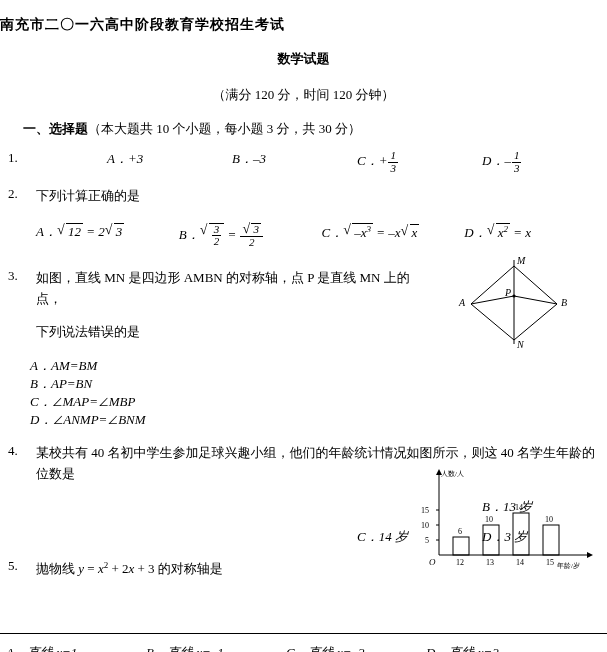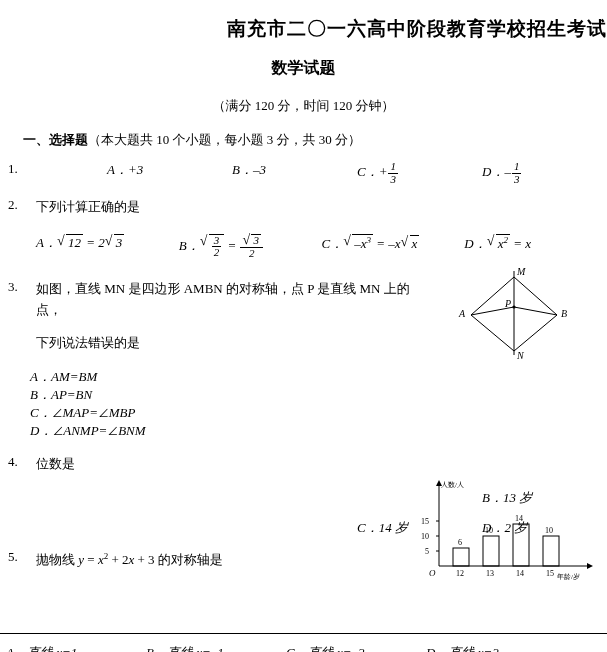--- a/index.html
+++ b/index.html
@@ -6,32 +6,32 @@
   body {
     width:607px; height:652px;
     background:#ffffff;
     font-family:"Liberation Serif", serif;
     color:#000;
     overflow:hidden;
   }
   .page { position:relative; width:607px; height:652px; padding:0; box-sizing:border-box; }
 
   .title {
-    text-align:right;
+    text-align:left;
     font-family:"Liberation Sans", sans-serif;
     font-weight:bold;
-    font-size:19px;
+    font-size:14px;
     letter-spacing:1px;
     margin-top:16px;
   }
   .subtitle {
     text-align:center;
     font-family:"Liberation Sans", sans-serif;
     font-weight:bold;
-    font-size:16px;
+    font-size:13px;
     margin-top:16px;
   }
   .scoreline {
     text-align:center;
     font-size:13px;
     margin-top:18px;
   }
   .sectionhead {
     font-size:13px;
     font-weight:bold;
@@ -171,20 +171,21 @@
         <div class="opt" style="width:160px;">
           <span class="lab">D．</span><span>∠ANMP=∠BNM</span>
         </div>
       </div>
     </div>
   </div>
 
   <div class="qblock" style="margin-top:14px;">
     <div class="qnum">4.</div>
     <div class="qbody" style="position:relative;">
+      <div class="qtext">某校共有 40 名初中学生参加足球兴趣小组，他们的年龄统计情况如图所示，则这 40 名学生年龄的</div>
       <div class="qtext">位数是</div>
 
       <div class="fig-chart">
         <svg width="180" height="105" viewBox="0 0 180 105">
 
           <line x1="22" y1="6" x2="22" y2="88" stroke="#000" stroke-width="1"></line>
           <line x1="22" y1="88" x2="172" y2="88" stroke="#000" stroke-width="1"></line>
           <polygon points="22,2 19,8 25,8" fill="#000"></polygon>
           <polygon points="176,88 170,85 170,91" fill="#000"></polygon>
 
@@ -216,21 +217,21 @@
       <div class="opts opts-2" style="margin-top:14px;">
         <div class="opt">
           <span class="lab">B．</span><span>13 岁</span>
         </div>
       </div>
       <div class="opts opts-2" style="margin-top:12px;">
         <div class="opt">
           <span class="lab">C．</span><span>14 岁</span>
         </div>
         <div class="opt">
-          <span class="lab">D．</span><span>2 岁</span>
+          <span class="lab">D．</span><span>3 岁</span>
         </div>
       </div>
     </div>
   </div>
 
   <div class="qblock" style="margin-top:12px;">
     <div class="qnum">5.</div>
     <div class="qbody">
       <div class="qtext">
         抛物线 <span class="it">y</span> = <span class="it">x</span><sup class="e">2</sup> + 2<span class="it">x</span> + 3 的对称轴是

